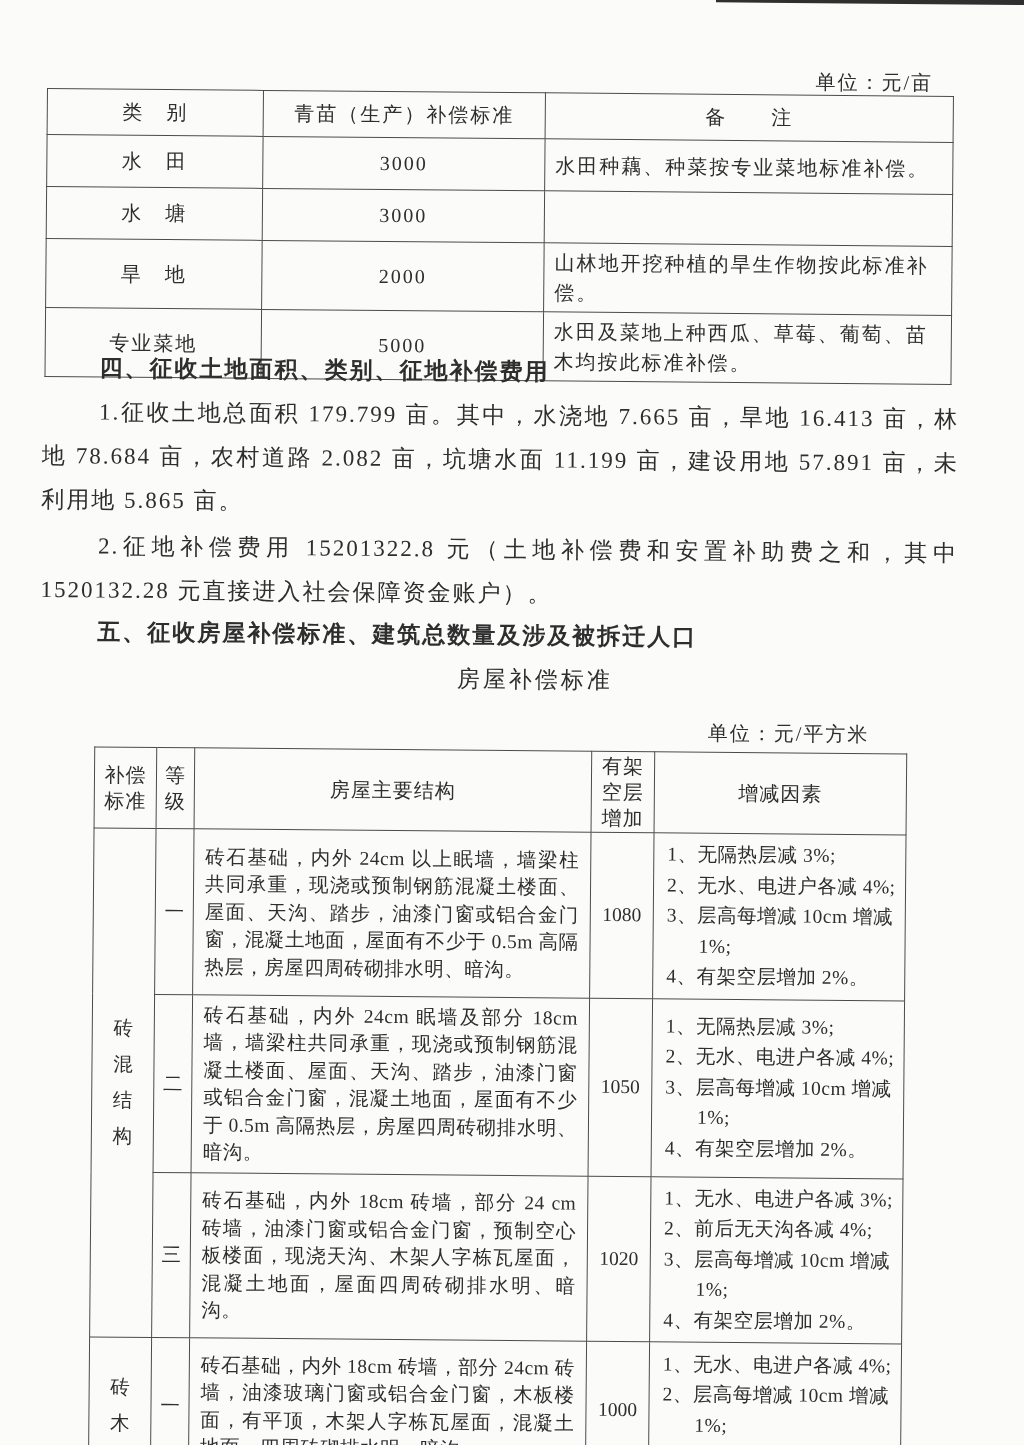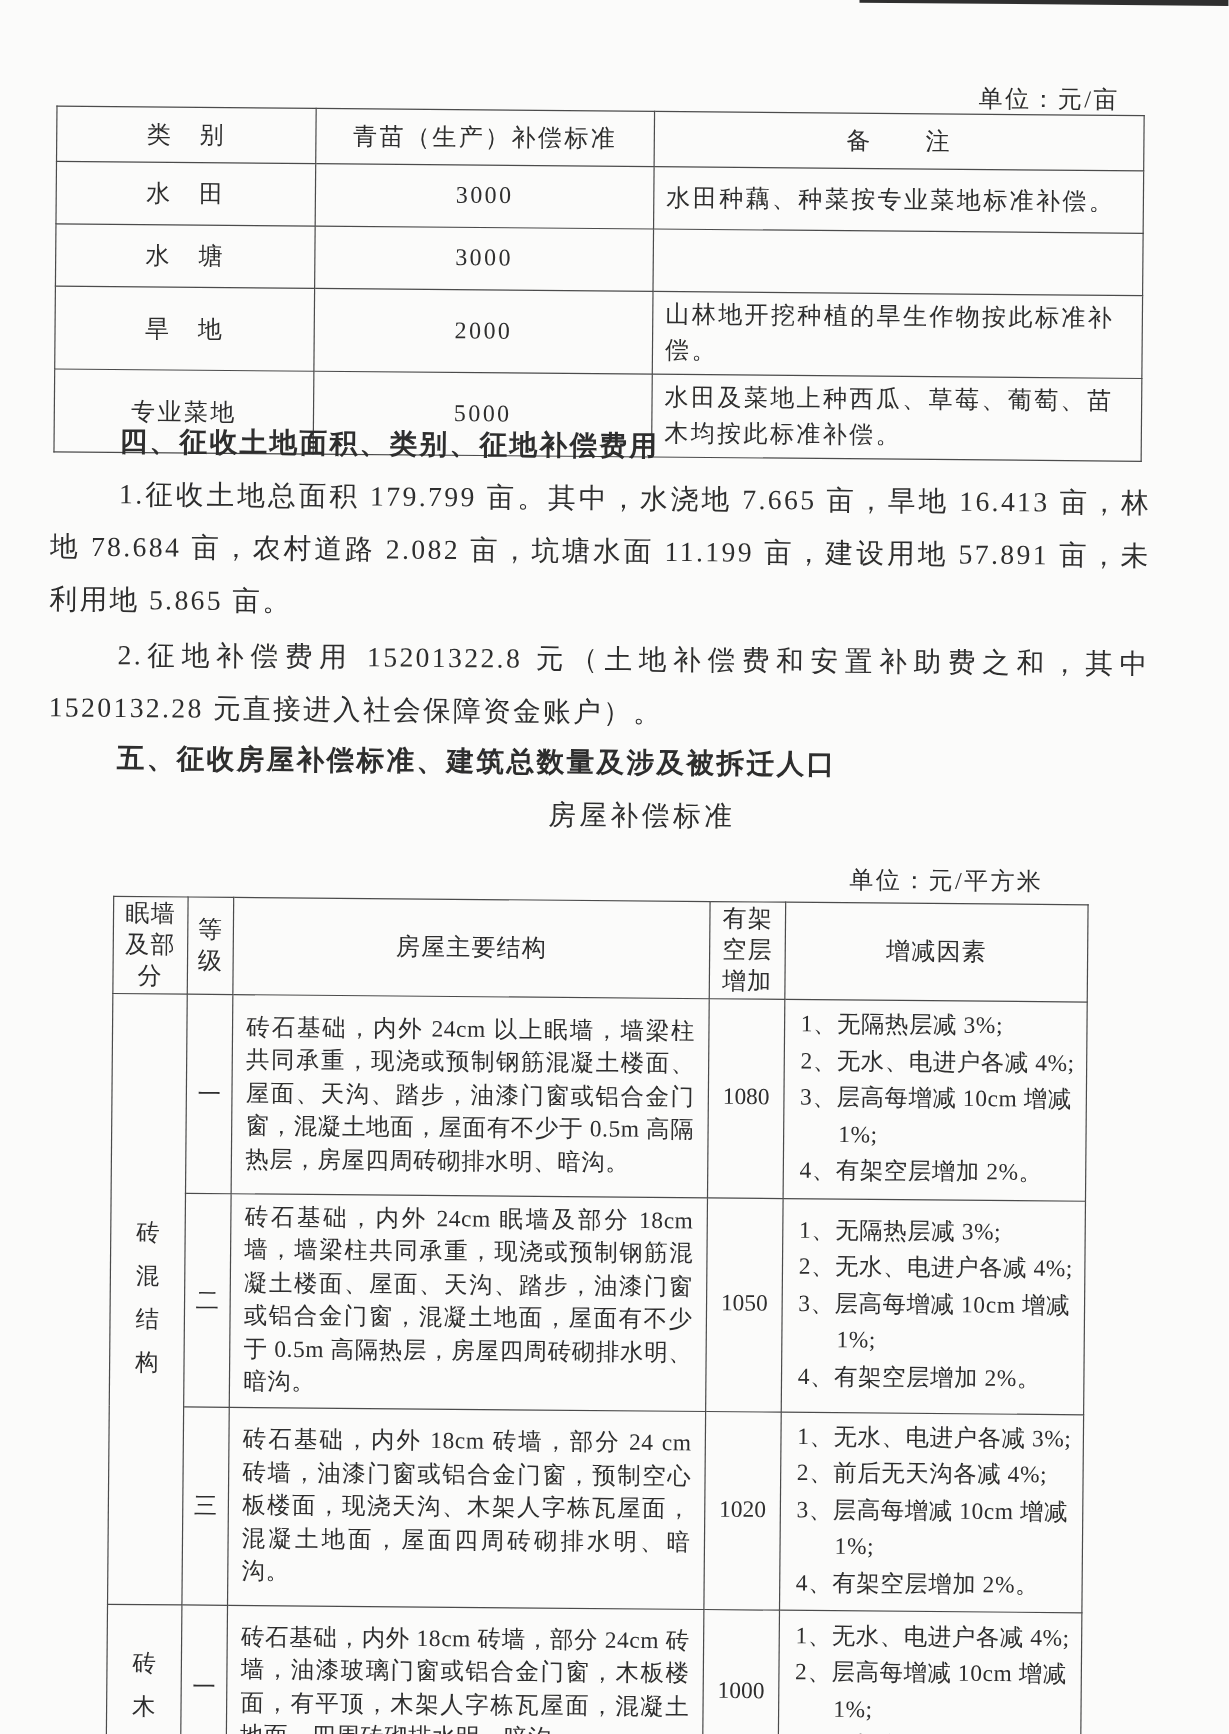--- a/index.html
+++ b/index.html
@@ -135,21 +135,21 @@
     <table class="t2">
       <colgroup>
         <col style="width:62px">
           <col style="width:38px">
           <col style="width:397px">
           <col style="width:63px">
           <col style="width:252px">
       </colgroup>
       <tbody>
           <tr class="hrow">
-        <th>眠墙及部分</th>
+        <th>补偿标准</th>
         <th>等级</th>
         <th>房屋主要结构</th>
         <th>有架空层增加</th>
         <th>增减因素</th>
       </tr>
 
       <tr class="row-a">
         <td class="c-type" rowspan="3">
           <div class="vtext">砖混结构</div>
         </td>

